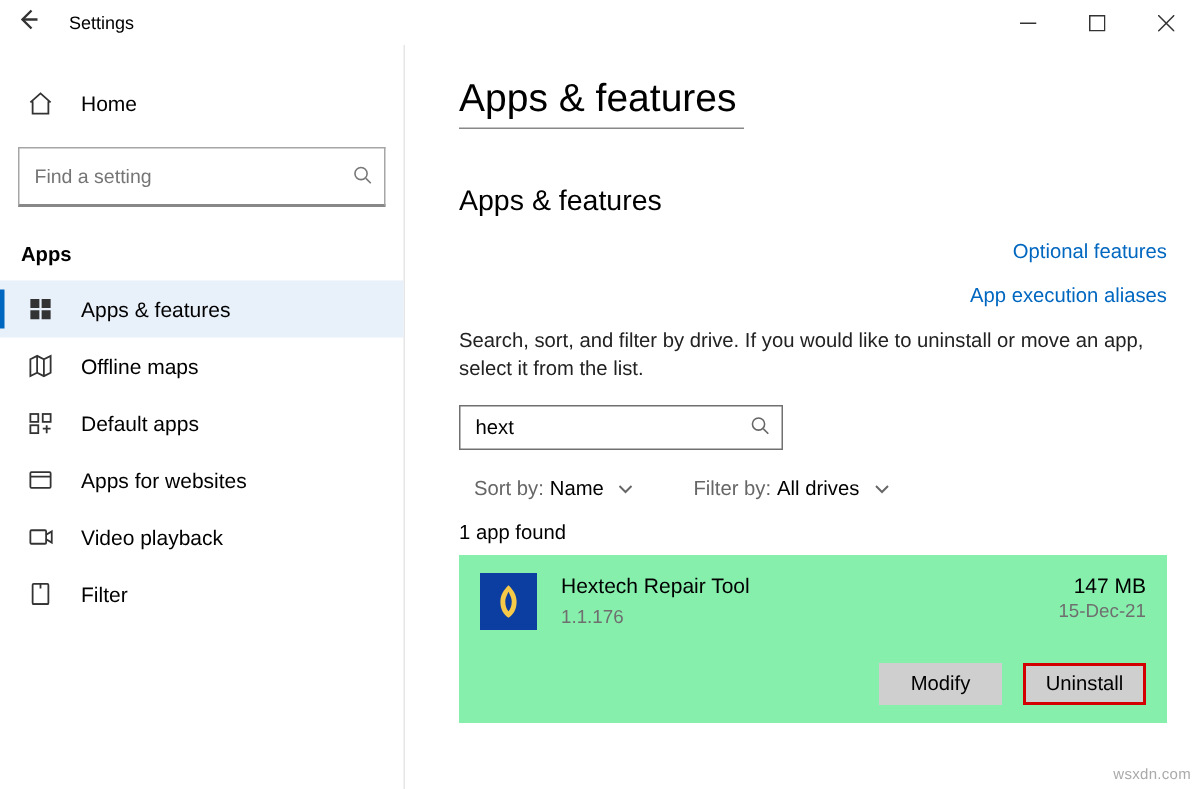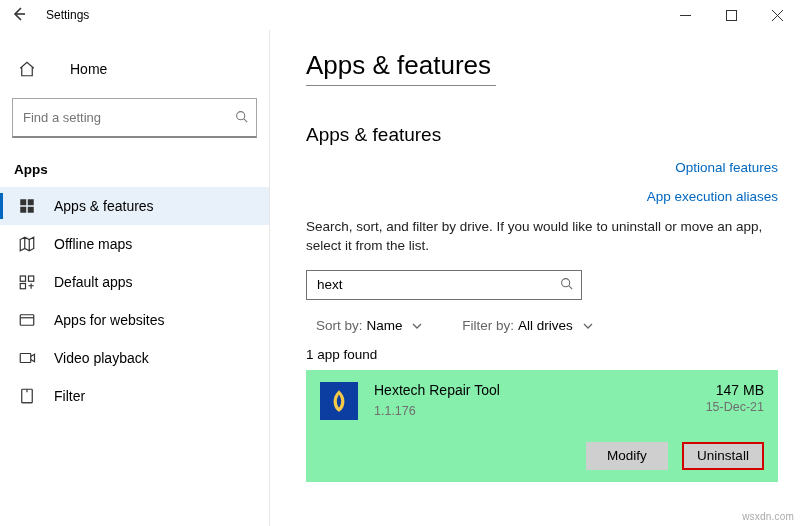--- a/index.html
+++ b/index.html
@@ -30,21 +30,21 @@
   .body { flex: 1; display: flex; overflow: hidden; }
   
   .sidebar {
     width: 270px;
     border-right: 1px solid #e6e6e6;
     padding-top: 24px;
     display: flex;
     flex-direction: column;
   }
   .home-row {
-    display: flex; align-items: center; gap: 34px;
+    display: flex; align-items: center; gap: 18px;
     padding: 6px 14px 6px 18px;
     font-size: 14px;
   }
   .search-box {
     margin: 14px 12px 18px 12px;
     border: 1px solid #a6a6a6;
     border-bottom: 2px solid #888;
     height: 40px;
     display: flex;
     align-items: center;
@@ -82,21 +82,21 @@
   .page-title {
     font-size: 26px; font-weight: 400; margin: 0 0 4px 0;
   }
   .title-underline { border-top:1px solid #888; width: 190px; margin-bottom: 38px; }
   .sub-title {
     font-size: 19px; font-weight: 400; margin: 0 0 14px 0;
   }
   .link { color: #0067c0; font-size: 13.5px; margin-bottom: 14px; display: block; text-align: right; }
   .desc { font-size: 13.5px; color: #222; line-height: 1.4; margin-bottom: 14px; }
   .app-search {
-    width: 276px; height: 30px;
+    width: 216px; height: 30px;
     border: 1px solid #707070;
     display: flex; align-items: center; padding: 0 8px;
     margin-bottom: 18px;
   }
   .app-search input {
     flex:1; border:none; outline:none; font-size:13.5px; font-family:inherit; background:transparent;
   }
   .app-search .sicon { color: #555; font-size: 13px; }
   .sorters { display: flex; gap: 40px; font-size: 13.5px; color: #666; margin-left: 10px; margin-bottom: 14px;}
   .sorters .val { color: #000; margin-left: 4px; }

